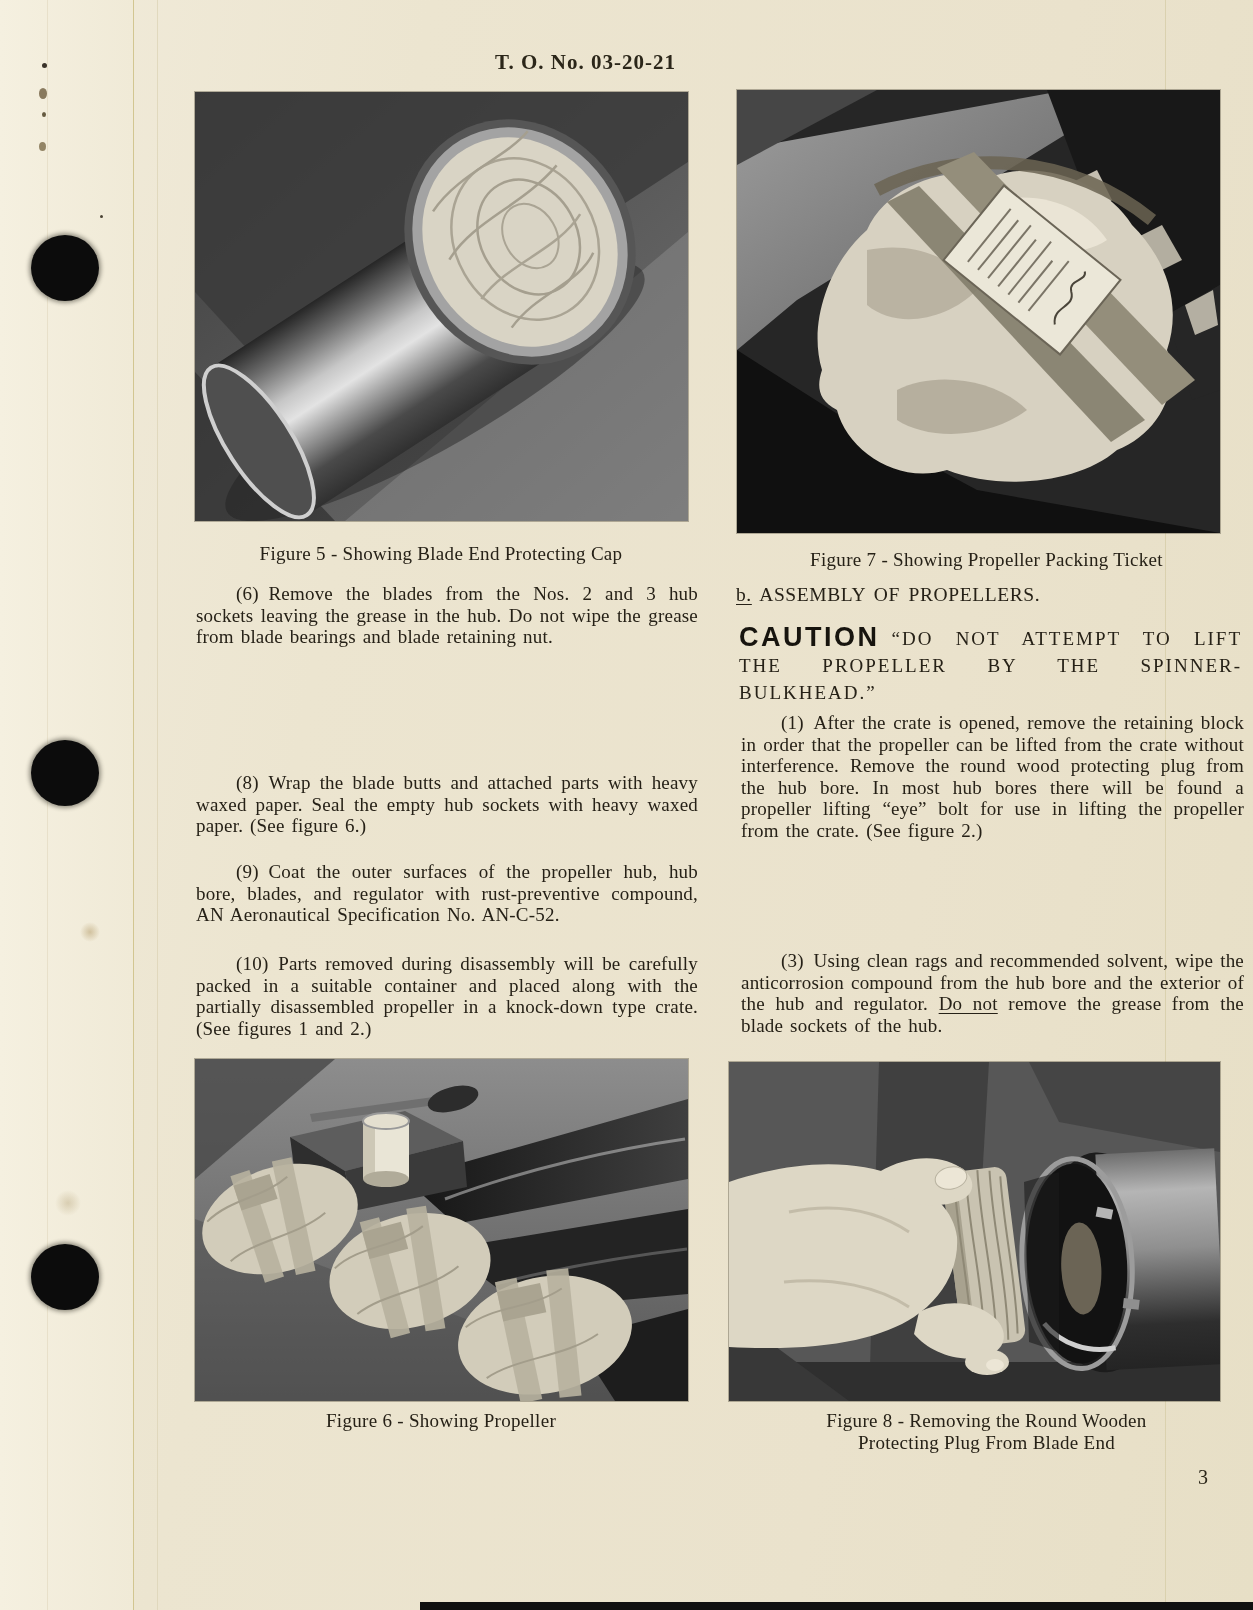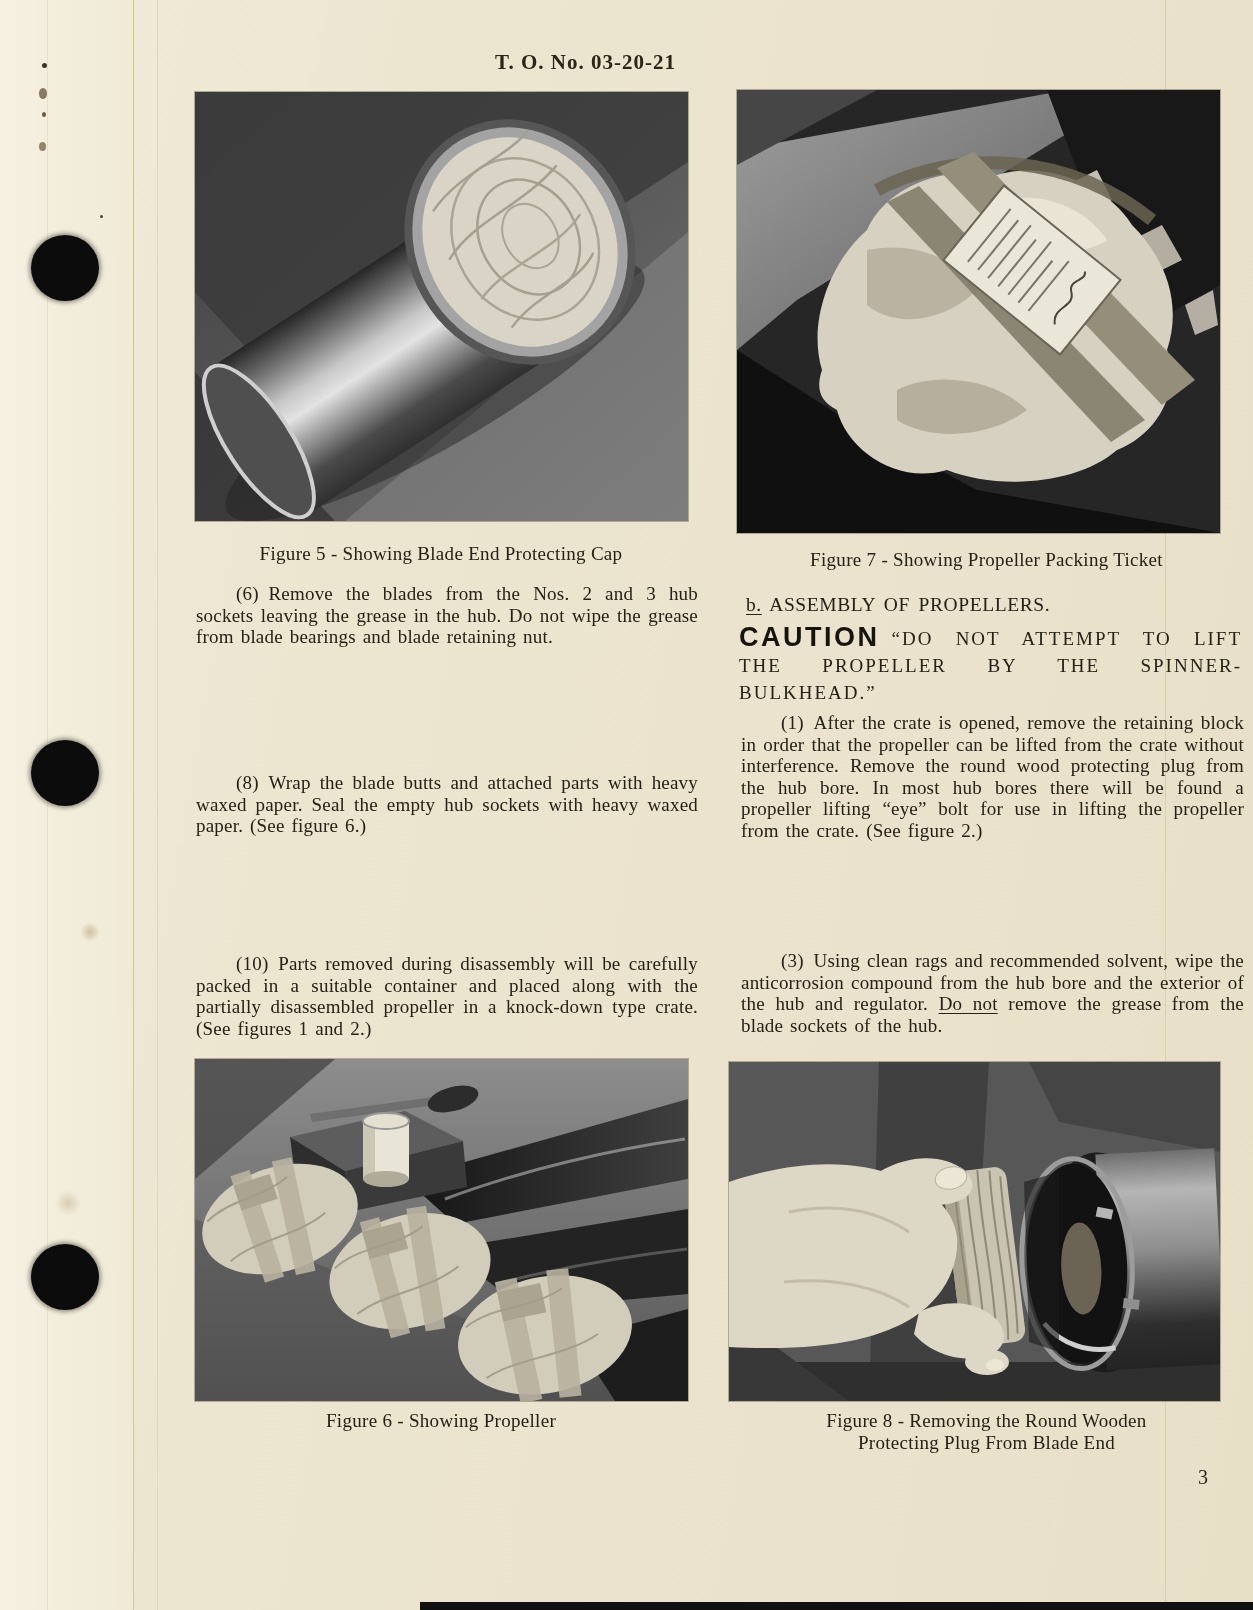--- a/index.html
+++ b/index.html
@@ -19,21 +19,21 @@
   .speck{border-radius:50%;}
   .stain{border-radius:50%;}
   .header{top:50px;left:495px;width:400px;text-align:left;
         font-size:21px;font-weight:700;letter-spacing:1px;color:#2b2619;}
   .photo{background:#222;overflow:hidden;box-shadow:0 0 0 1px rgba(60,55,40,.35);}
   .photo svg{display:block;}
   .cap{font-size:19px;line-height:22px;text-align:center;letter-spacing:.3px;color:#262117;}
   .col{position:absolute;top:0;height:1610px;}
   .bp{position:absolute;margin:6px;font-size:19px;line-height:21.5px;text-align:justify;
       text-indent:40px;word-spacing:2px;letter-spacing:.2px;width:100%;}
-  .secb{position:absolute;margin:11px;font-size:19.5px;letter-spacing:.6px;word-spacing:3px;}
+  .secb{position:absolute;margin:1px;font-size:19.5px;letter-spacing:.6px;word-spacing:3px;}
   .secb .u{text-decoration:underline;text-underline-offset:3px;}
   .caution{position:absolute;margin:4px;font-size:19px;line-height:27px;text-align:justify;
       letter-spacing:2px;word-spacing:4px;}
   .caution .cw{font-family:"Liberation Sans",sans-serif;font-weight:900;font-size:27px;
       letter-spacing:2.5px;margin-right:12px;color:#17140e;vertical-align:-1px;}
   .u2{text-decoration:underline;text-underline-offset:3px;}
   .pageno{font-size:20px;color:#2b2619;}
   .botbar{left:420px;top:1602px;width:833px;height:8px;background:#101010;}
 </style>
 </head>
@@ -257,20 +257,21 @@
         <path d="M60,150 C110,140 150,150 180,170" stroke="#b8b19d" stroke-width="3" fill="none" opacity=".7"></path>
         <path d="M55,220 C105,215 150,225 180,245" stroke="#b8b19d" stroke-width="3" fill="none" opacity=".7"></path>
       </g>
     </svg>
   </div>
 
   <div class="col" style="left:190px;width:502px;">
     <div class="abs cap" style="top:543px;width:100%;">Figure 5 - Showing Blade End Protecting Cap</div>
     <p class="bp" style="top:577px;">(6) Remove the blades from the Nos. 2 and 3 hub sockets leaving the grease in the hub.  Do not wipe the grease from blade bearings and blade retaining nut.</p>
     <p class="bp" style="top:766px;">(8) Wrap the blade butts and attached parts with heavy waxed paper.  Seal the empty hub sockets with heavy waxed paper.  (See figure 6.)</p>
+    <p class="bp" style="top:855px;">(9) Coat the outer surfaces of the propeller hub, hub bore, blades, and regulator with rust-preventive compound, AN Aeronautical Specification No. AN-C-52.</p>
     <p class="bp" style="top:947px;">(10) Parts removed during disassembly will be carefully packed in a suitable container and placed along with the partially disassembled propeller in a knock-down type crate.  (See figures 1 and 2.)</p>
     <div class="abs cap" style="top:1410px;width:100%;">
       <div>Figure 6 - Showing Propeller</div>
     </div>
   </div>
 
   <div class="col" style="left:735px;width:503px;">
     <div class="abs cap" style="top:549px;width:100%;">Figure 7 - Showing Propeller Packing Ticket</div>
     <p class="secb" style="top:583px;">
       <span class="u">b.</span>

